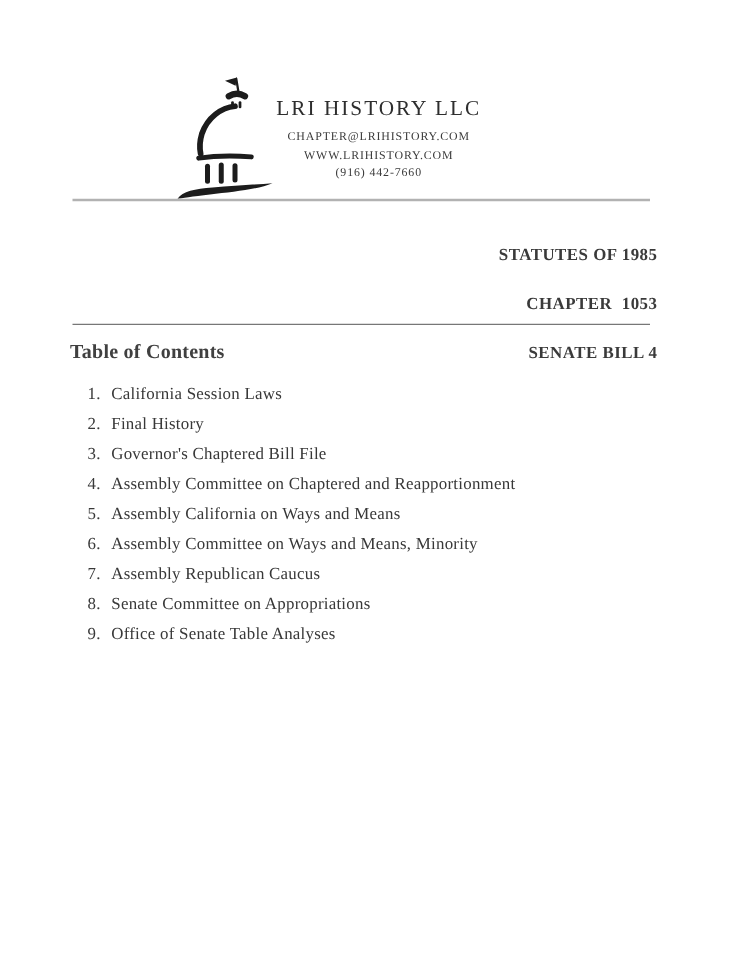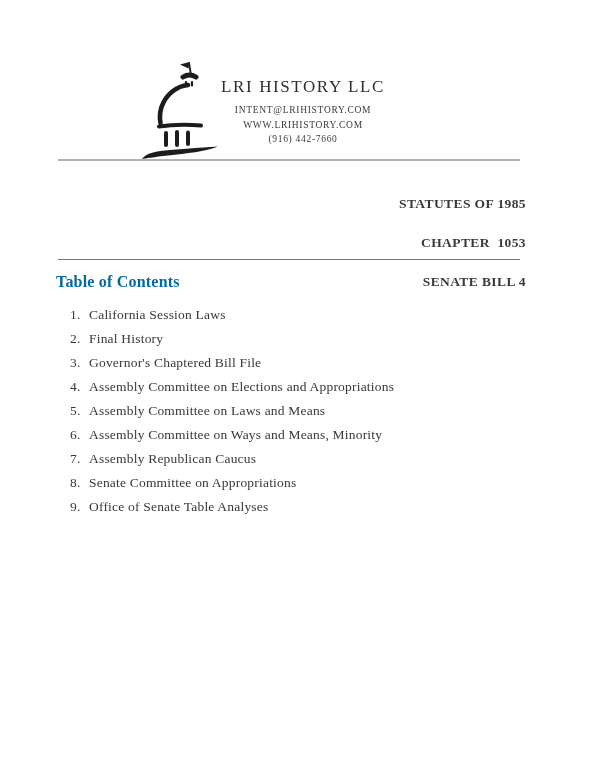--- a/index.html
+++ b/index.html
@@ -50,21 +50,21 @@
     font-weight:bold;
     letter-spacing:0.4px;
     line-height:22px;
     color:#3a3a3a;
     white-space:pre-wrap;
     margin-top:17px;
   }
   
   .toc-heading{
     position:absolute;left:56px;top:273px;
-    font-size:16px;font-weight:bold;color:#0369a1;
+    font-size:16px;font-weight:bold;color:#404040;
     letter-spacing:0.2px;
   }
   .toc-list{
     position:absolute;left:70px;top:303px;
     list-style:none;margin:0;padding:0;
   }
   .toc-item{
     display:flex;
     height:24px;
     align-items:center;
@@ -90,21 +90,21 @@
     <path class="stroke" d="M48,25 C37,26 26,34 21.5,47 C20,52 19.5,58 20.5,63" stroke-width="4.6"></path>
     <path class="stroke" d="M19,66.5 C33,64.5 47,64.5 61,65.5" stroke-width="4"></path>
     <path class="stroke" d="M26,73 L26,85" stroke-width="4"></path>
     <path class="stroke" d="M37,72 L37,85" stroke-width="4"></path>
     <path class="stroke" d="M48,72.5 L48,84" stroke-width="4"></path>
     <path d="M2,99 C6,93 16,91 30,90 C48,88.5 64,87.5 78,86.5 C66,91.5 46,93.5 28,95.5 C14,97 5,98.5 2,99 Z" fill="#1c1c1c"></path>
   </svg>
 
   <div class="header-text">
     <div class="company-name">LRI HISTORY LLC</div>
-    <div class="contact-line">INTENT@LRIHISTORY.COM</div>
+    <div class="contact-line">CHAPTER@LRIHISTORY.COM</div>
     <div class="contact-line">WWW.LRIHISTORY.COM</div>
     <div class="contact-line">(916) 442-7660</div>
   </div>
 
   <div class="rule rule-top"></div>
 
   <div class="reference">
     <div class="reference-line">STATUTES OF 1985</div>
     <div class="reference-line">CHAPTER  1053</div>
     <div class="reference-line">SENATE BILL 4</div>
@@ -125,26 +125,26 @@
       <span class="toc-label">Final History</span>
     </li>
 
     <li class="toc-item">
       <span class="toc-num">3.</span>
       <span class="toc-label">Governor's Chaptered Bill File</span>
     </li>
 
     <li class="toc-item">
       <span class="toc-num">4.</span>
-      <span class="toc-label">Assembly Committee on Elections and Appropriations</span>
+      <span class="toc-label">Assembly Committee on Chaptered and Reapportionment</span>
     </li>
 
     <li class="toc-item">
       <span class="toc-num">5.</span>
-      <span class="toc-label">Assembly Committee on Laws and Means</span>
+      <span class="toc-label">Assembly California on Ways and Means</span>
     </li>
 
     <li class="toc-item">
       <span class="toc-num">6.</span>
       <span class="toc-label">Assembly Committee on Ways and Means, Minority</span>
     </li>
 
     <li class="toc-item">
       <span class="toc-num">7.</span>
       <span class="toc-label">Assembly Republican Caucus</span>

